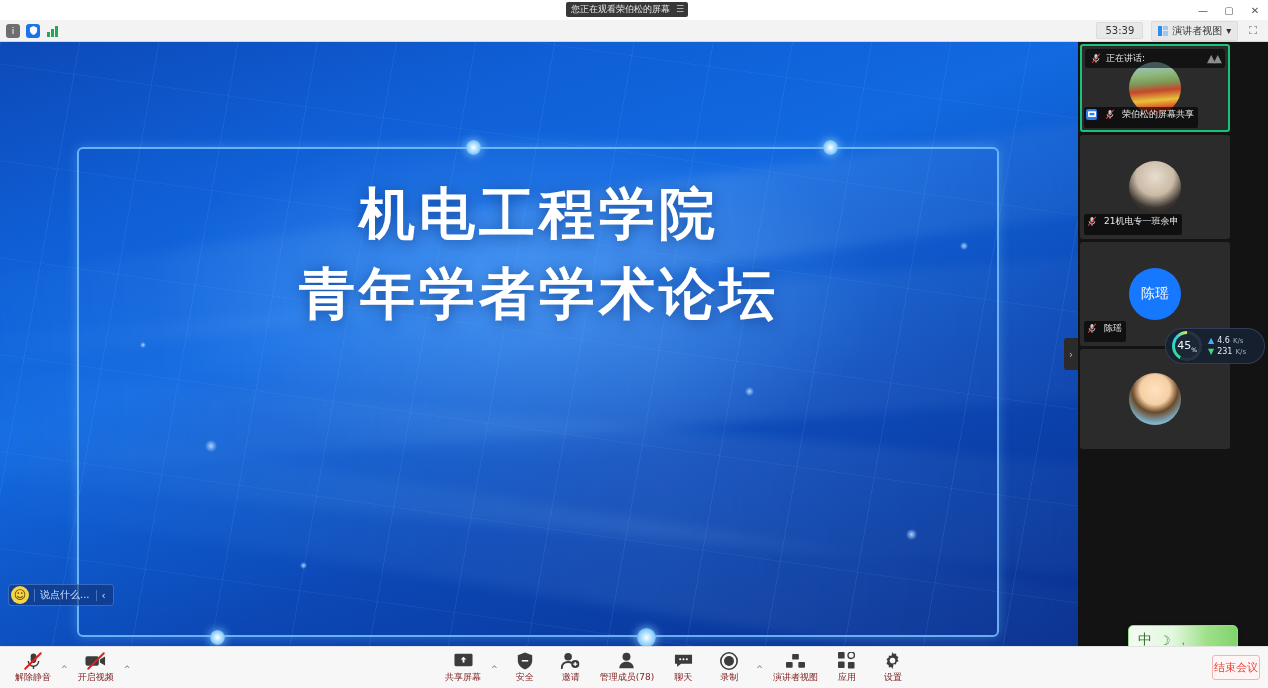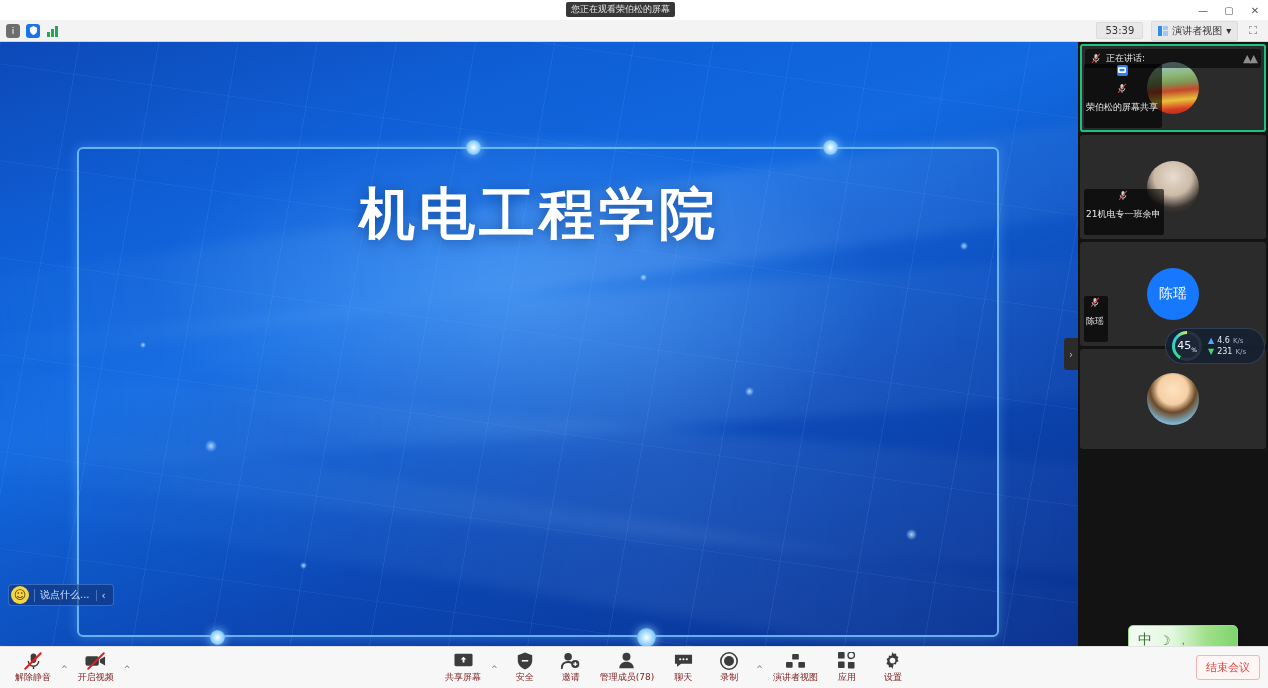--- a/index.html
+++ b/index.html
@@ -15,21 +15,21 @@
   .titlebar {
     position: absolute; left: 0; top: 0; width: 1268px; height: 20px;
     background: #ffffff;
   }
   .sharing-pill {
     position: absolute; left: 566px; top: 2px;
     height: 15px; padding: 0 5px;
     background: #383838; color: #e6e6e6;
     font-size: 9px; line-height: 15px;
     border-radius: 2px; white-space: nowrap;
-    display: flex; align-items: center; gap: 6px; flex-direction: column;
+    display: flex; align-items: center; gap: 6px;
   }
   .sharing-pill .menu-glyph { font-size: 9px; color: #cfcfcf; letter-spacing: -1px; }
   .wincontrols {
     position: absolute; right: 0; top: 0; height: 20px;
     display: flex; align-items: center;
   }
   .wincontrols div {
     width: 26px; height: 20px; display: flex; align-items: center; justify-content: center;
     color: #555; font-size: 10px;
   }
@@ -153,38 +153,38 @@
     display: flex; align-items: center; justify-content: center;
     font-size: 10px; border-radius: 3px 0 0 3px;
   }
 
   
   .rail {
     position: absolute; left: 1078px; top: 42px; width: 190px; height: 604px;
     background: #131313; overflow: hidden;
   }
   .tile {
-    position: relative; width: 186px; margin: 2px 2px 3px 2px;
+    position: relative; width: 150px; margin: 2px 2px 3px 2px;
     background: #2b2b2b; border-radius: 3px; overflow: hidden;
     display: flex; align-items: center; justify-content: center;
   }
   .tile.active { outline: 2px solid #19c37d; outline-offset: -2px; }
   .avatar-img {
     width: 52px; height: 52px; border-radius: 50%; overflow: hidden; position: relative;
   }
   .avatar-init {
     width: 52px; height: 52px; border-radius: 50%;
     background: #1678ff; color: #fff; font-size: 14px;
     display: flex; align-items: center; justify-content: center;
   }
   .namebar {
     position: absolute; left: 4px; bottom: 4px;
     display: flex; align-items: center; gap: 7px;
     background: rgba(0,0,0,0.62); border-radius: 2px;
-    padding: 1px 4px 14px 2px; max-width: 170px; flex-direction: column;
+    padding: 1px 4px 7px 2px; max-width: 170px;
   }
   .namebar .txt { color: #e9e9e9; font-size: 9px; white-space: nowrap; }
   .badge-host { width: 11px; height: 11px; border-radius: 2px; background: #f07022; display:flex;align-items:center;justify-content:center; }
   .badge-host svg { display:block; }
   .badge-screen { width: 11px; height: 11px; border-radius: 2px; background: #2d7ff0; display:flex;align-items:center;justify-content:center; }
   .mic-off { width: 11px; height: 11px; position: relative; display:flex;align-items:center;justify-content:center; }
 
   .speaking-bar {
     position: absolute; left: 5px; top: 5px; right: 5px; height: 19px;
     background: rgba(0,0,0,0.55); border-radius: 3px;
@@ -245,21 +245,21 @@
   .caret { color: #777; font-size: 8px; align-self: center; padding: 0 3px; margin-top: 4px; }
   .slash {
     position: absolute; left: 50%; top: 50%; width: 24px; height: 2px;
     background: #e02020; transform: translate(-50%,-50%) rotate(-45deg);
     border-radius: 1px;
   }
   .end-btn {
     position: absolute; right: 8px;
     color: #e8413a; font-size: 11px;
     border: 1px solid #f3b5b2; background: #fff5f5;
-    border-radius: 3px; padding: 4px 9px;
+    border-radius: 3px; padding: 4px 1px;
   }
 </style>
 </head>
 <body>
 
 <div class="app">
 
   <div class="titlebar">
     <div class="sharing-pill">
       <span>您正在观看荣伯松的屏幕</span>
@@ -318,20 +318,21 @@
       <div class="bokeh" style="left:300px;top:520px;width:7px;height:7px;"></div>
 
       <div class="frame"></div>
       <div class="fdot" style="left:466px;top:98px;"></div>
       <div class="fdot" style="left:823px;top:98px;"></div>
       <div class="fdot" style="left:210px;top:588px;"></div>
       <div class="fdot" style="left:637px;top:586px;width:19px;height:19px;"></div>
 
       <div class="slide-title">
         <div>机电工程学院</div>
+        <div>青年学者学术论坛</div>
       </div>
     </div>
 
     <div class="stage-chat">
       <span class="emoji">☺</span>
       <span class="divider"></span>
       <span class="ph">说点什么...</span>
       <span class="chev">‹</span>
     </div>
   </div>

